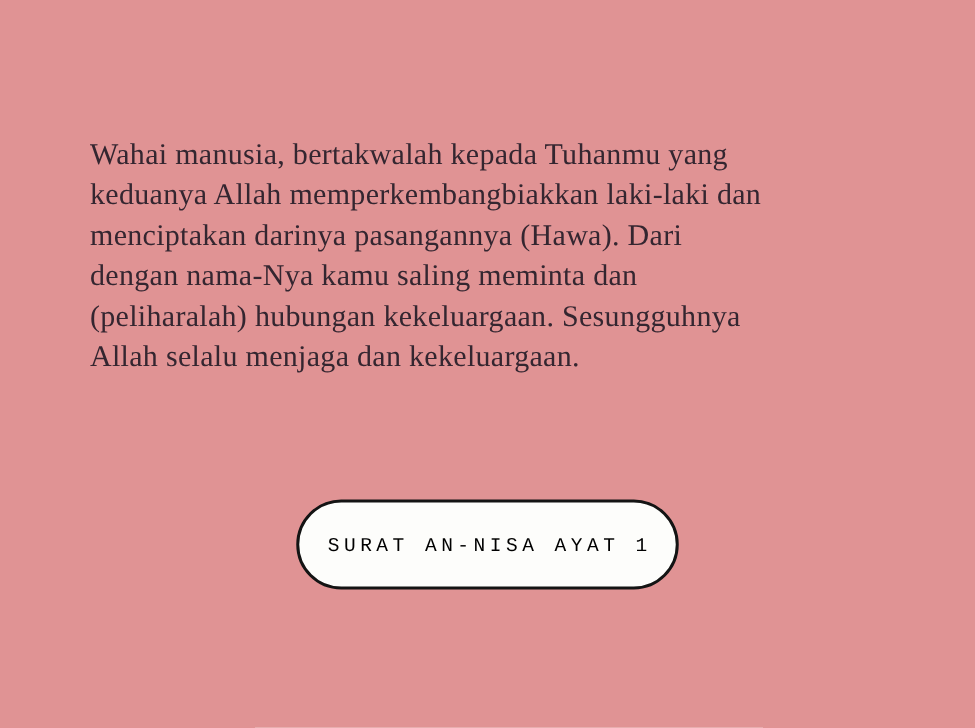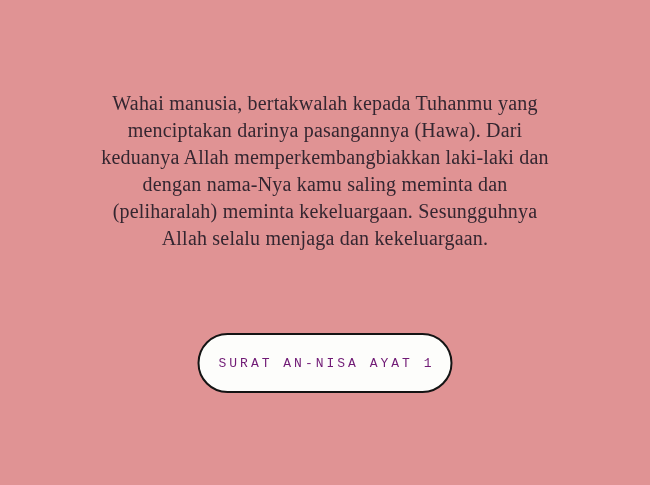--- a/index.html
+++ b/index.html
@@ -13,21 +13,21 @@
     background: #e09394;
     overflow: hidden;
     font-family: "Liberation Serif", serif;
   }
   .quote {
     position: absolute;
     top: 90px;
     left: 50%;
     transform: translateX(-50%);
     width: 530px;
-    text-align: center;
+    text-align: left;
     color: #342630;
     font-size: 20px;
     line-height: 27px;
     letter-spacing: 0.2px;
   }
   .quote-line {
     white-space: nowrap;
   }
   .ref-button {
     position: absolute;
@@ -43,36 +43,36 @@
     display: flex;
     align-items: center;
     justify-content: center;
     cursor: pointer;
     padding: 0;
   }
   .ref-button-label {
     font-family: "Liberation Mono", "DejaVu Sans Mono", monospace;
     font-size: 13px;
     letter-spacing: 3px;
-    color: #701a75;
+    color: #000000;
     white-space: nowrap;
     margin-left: 3px; 
   }
 </style>
 </head>
 <body>
 
 <div class="canvas">
 
   <div class="quote">
     <div class="quote-line">Wahai manusia, bertakwalah kepada Tuhanmu yang</div>
+    <div class="quote-line">keduanya Allah memperkembangbiakkan laki-laki dan</div>
     <div class="quote-line">menciptakan darinya pasangannya (Hawa). Dari</div>
-    <div class="quote-line">keduanya Allah memperkembangbiakkan laki-laki dan</div>
     <div class="quote-line">dengan nama-Nya kamu saling meminta dan</div>
-    <div class="quote-line">(peliharalah) meminta kekeluargaan. Sesungguhnya</div>
+    <div class="quote-line">(peliharalah) hubungan kekeluargaan. Sesungguhnya</div>
     <div class="quote-line">Allah selalu menjaga dan kekeluargaan.</div>
   </div>
 
   <button class="ref-button">
     <span class="ref-button-label">SURAT AN-NISA AYAT 1</span>
   </button>
 
 </div>
 
 </body></html>

